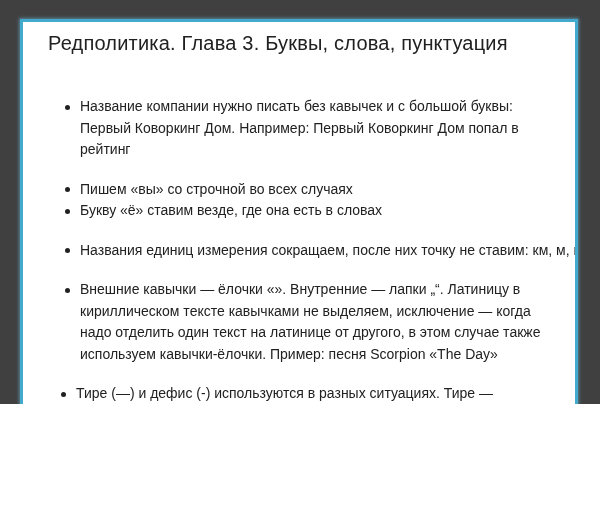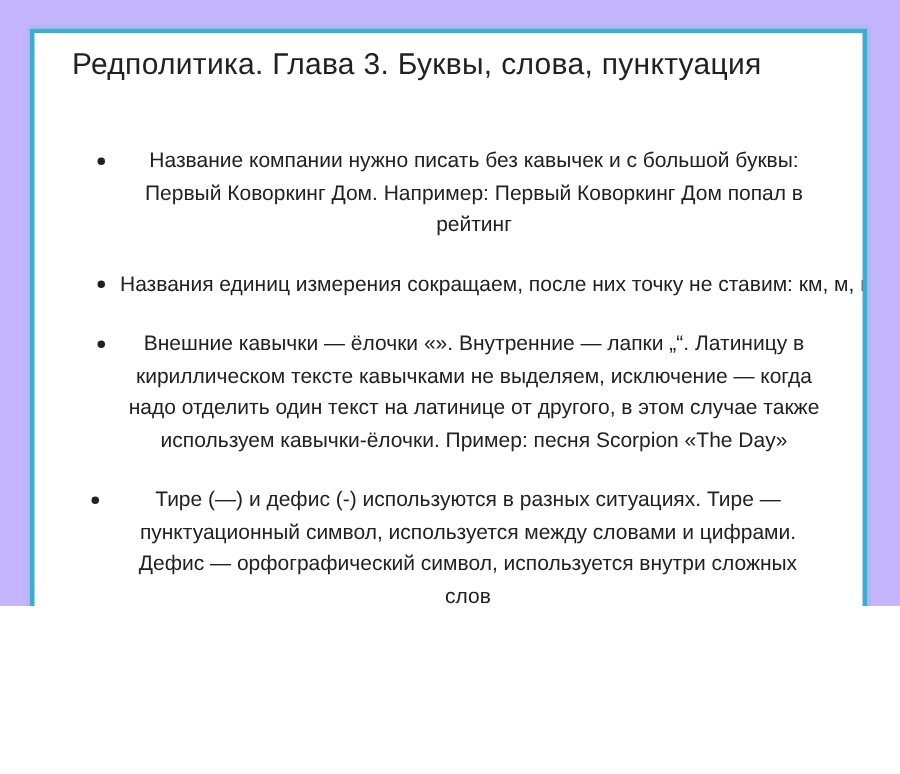--- a/index.html
+++ b/index.html
@@ -5,21 +5,21 @@
   html, body {
     margin: 0;
     padding: 0;
     background: #ffffff;
     font-family: "Liberation Sans", sans-serif;
   }
   .page {
     position: relative;
     width: 600px;
     height: 404px;
-    background: #c4b5fd;
+    background: #404040;
     overflow: hidden;
   }
   .card {
     position: absolute;
     left: 20px;
     top: 19px;
     width: 552px;
     height: 474px;
     background: #ffffff;
     border: 3px solid var(--border, #44aacd);
@@ -40,21 +40,20 @@
     white-space: nowrap;
   }
   .content {
     margin-top: 40px;
   }
   ul.rule-group {
     list-style: none;
     margin: 0 0 18px 32px;
     padding: 0;
     width: 472px;
-    text-align: center;
   }
   ul.rule-group:last-child {
     margin-bottom: 0;
     margin-left: 28px;
   }
   li.rule-item {
     position: relative;
     font-size: 14px;
     line-height: 21.5px;
     color: var(--text, #212121);
@@ -87,20 +86,24 @@
     <div class="card-inner">
 
       <h1 class="title">Редполитика. Глава 3. Буквы, слова, пунктуация</h1>
 
       <div class="content">
 
         <ul class="rule-group">
           <li class="rule-item">Название компании нужно писать без кавычек и с большой буквы: Первый Коворкинг Дом. Например: Первый Коворкинг Дом попал в рейтинг</li>
         </ul>
 
+        <ul class="rule-group">
+          <li class="rule-item">Пишем «вы» со строчной во всех случаях</li>
+          <li class="rule-item">Букву «ё» ставим везде, где она есть в словах</li>
+        </ul>
 
         <ul class="rule-group">
           <li class="rule-item nowrap">Названия единиц измерения сокращаем, после них точку не ставим: км, м, м², кг</li>
         </ul>
 
         <ul class="rule-group">
           <li class="rule-item">Внешние кавычки — ёлочки «». Внутренние — лапки „“. Латиницу в кириллическом тексте кавычками не выделяем, исключение — когда надо отделить один текст на латинице от другого, в этом случае также используем кавычки-ёлочки. Пример: песня Scorpion «The Day»</li>
         </ul>
 
         <ul class="rule-group">

